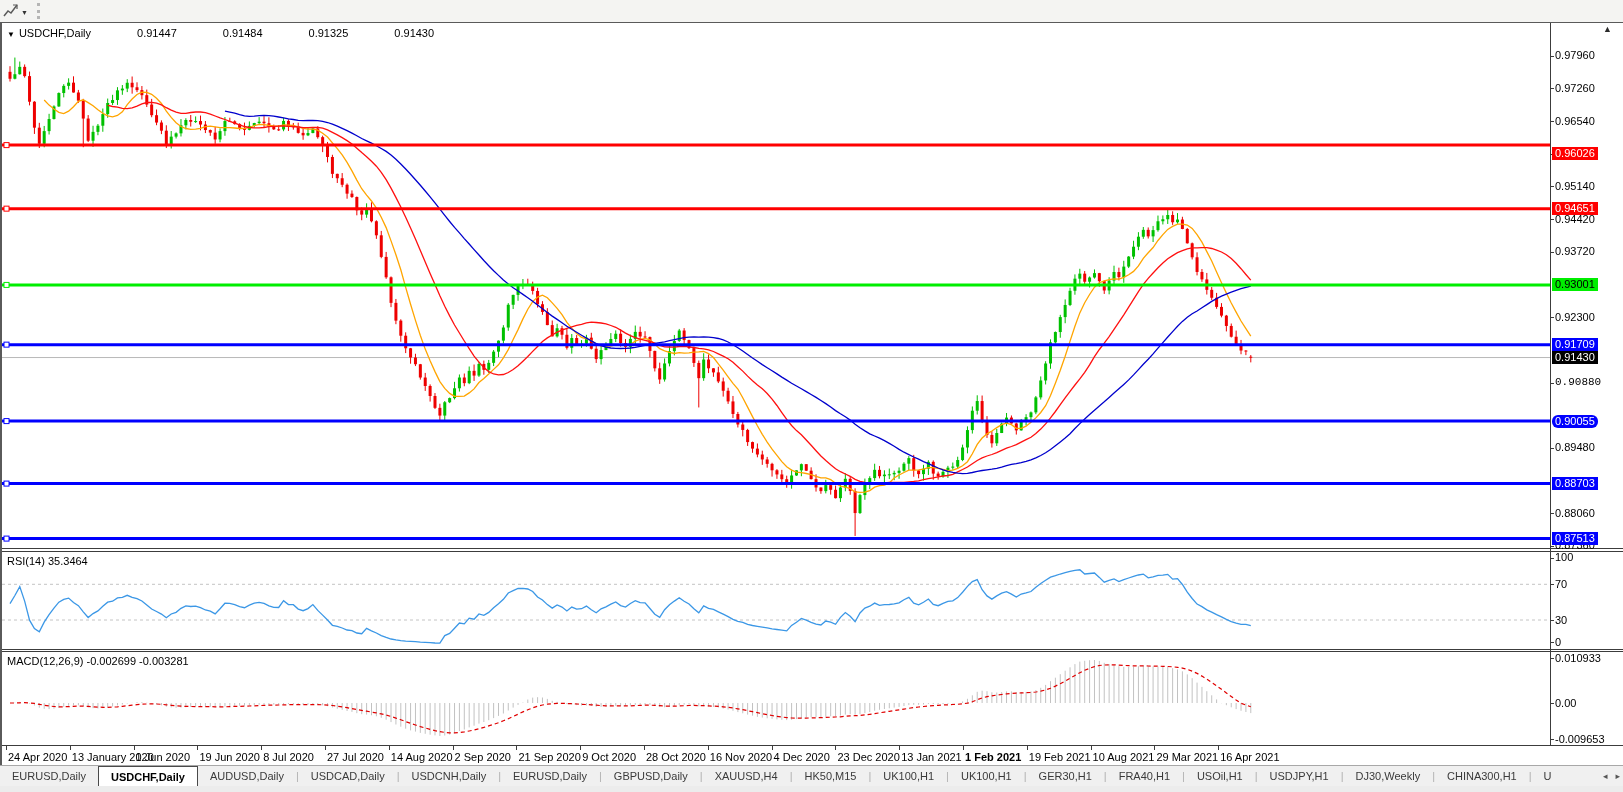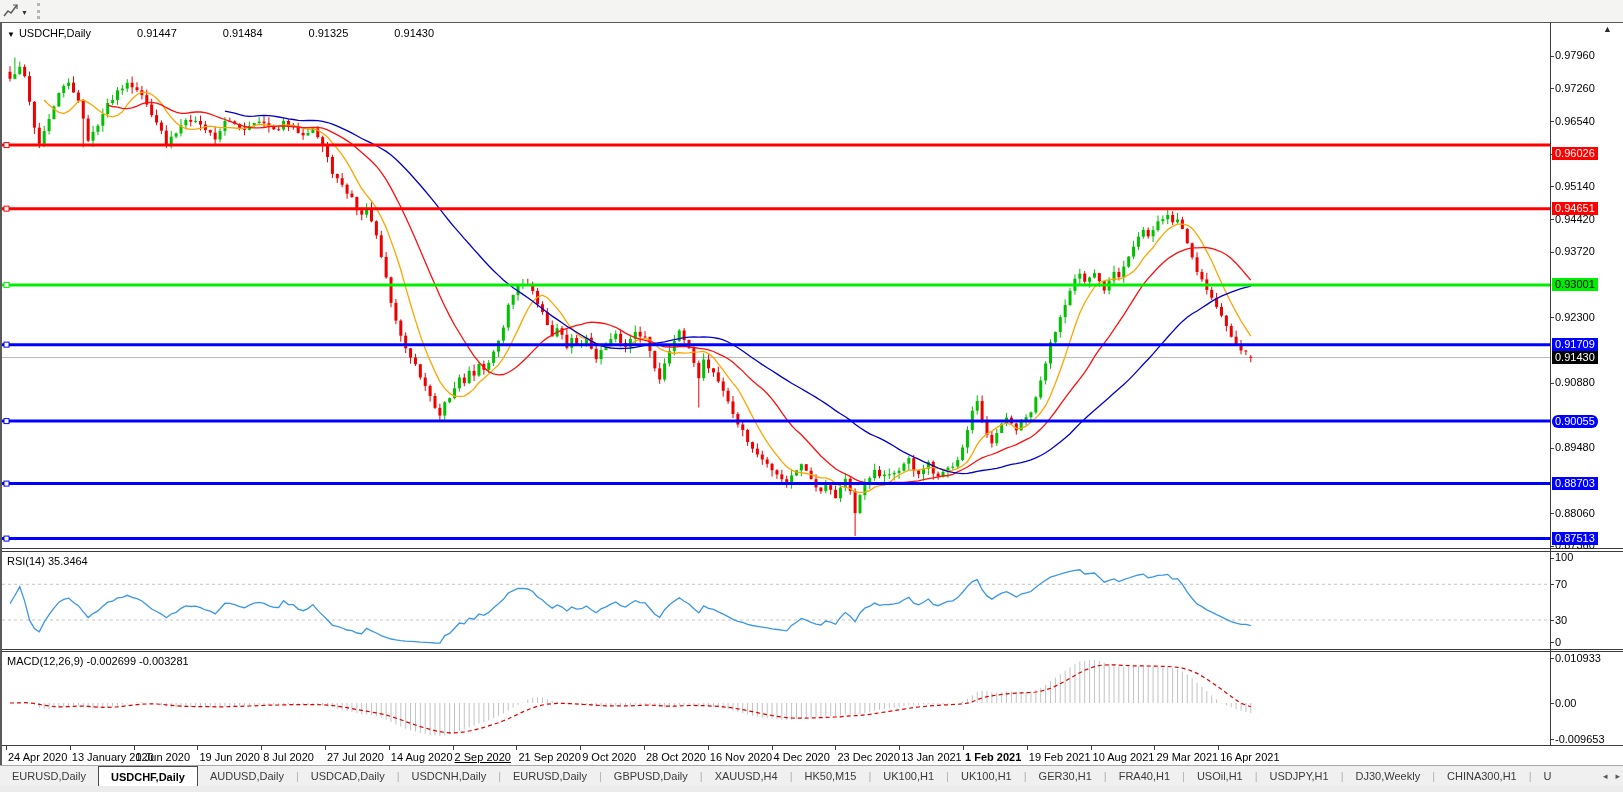--- a/index.html
+++ b/index.html
@@ -884,21 +884,21 @@
       <div class="axlabel" style="top: 124.193px;">0.95840</div>
       <div class="axtick" style="top: 130.693px;"></div>
       <div class="axlabel" style="top: 156.549px;">0.95140</div>
       <div class="axtick" style="top: 163.049px;"></div>
       <div class="axlabel" style="top: 189.829px;">0.94420</div>
       <div class="axtick" style="top: 196.329px;"></div>
       <div class="axlabel" style="top: 222.186px;">0.93720</div>
       <div class="axtick" style="top: 228.686px;"></div>
       <div class="axlabel" style="top: 287.822px;">0.92300</div>
       <div class="axtick" style="top: 294.322px;"></div>
-      <div class="axlabel" style="top: 353.459px;">0.90880</div>
+      <div class="axlabel" style="top: 353.459px; font-family: Liberation Mono, monospace;">0.90880</div>
       <div class="axtick" style="top: 359.959px;"></div>
       <div class="axlabel" style="top: 418.171px;">0.89480</div>
       <div class="axtick" style="top: 424.671px;"></div>
       <div class="axlabel" style="top: 483.808px;">0.88060</div>
       <div class="axtick" style="top: 490.308px;"></div>
       <div class="axlabel" style="top: 516.164px;">0.87360</div>
       <div class="axtick" style="top: 522.664px;"></div>
       <div class="lvlabel" style="top: 115.595px; background: rgb(255, 0, 0); color: rgb(255, 255, 255); margin-top: 8px;">0.96026</div>
       <div class="lvlabel" style="top: 179.152px; background: rgb(255, 0, 0); color: rgb(255, 255, 255);">0.94651</div>
       <div class="lvlabel" style="top: 255.42px; background: rgb(0, 238, 0); color: rgb(0, 0, 0);">0.93001</div>
@@ -931,21 +931,21 @@
       <div class="dlabel" style="left: 133.6px;">1 Jun 2020</div>
       <div class="dtick" style="left: 195.4px;"></div>
       <div class="dlabel" style="left: 197.4px;">19 Jun 2020</div>
       <div class="dtick" style="left: 259.2px;"></div>
       <div class="dlabel" style="left: 261.2px;">8 Jul 2020</div>
       <div class="dtick" style="left: 323px;"></div>
       <div class="dlabel" style="left: 325px;">27 Jul 2020</div>
       <div class="dtick" style="left: 386.8px;"></div>
       <div class="dlabel" style="left: 388.8px;">14 Aug 2020</div>
       <div class="dtick" style="left: 450.6px;"></div>
-      <div class="dlabel" style="left: 452.6px; text-decoration: underline;">2 Sep 2020</div>
+      <div class="dlabel" style="left: 452.6px;">2 Sep 2020</div>
       <div class="dtick" style="left: 514.4px;"></div>
       <div class="dlabel" style="left: 516.4px;">21 Sep 2020</div>
       <div class="dtick" style="left: 578.2px;"></div>
       <div class="dlabel" style="left: 580.2px;">9 Oct 2020</div>
       <div class="dtick" style="left: 642px;"></div>
       <div class="dlabel" style="left: 644px;">28 Oct 2020</div>
       <div class="dtick" style="left: 705.8px;"></div>
       <div class="dlabel" style="left: 707.8px;">16 Nov 2020</div>
       <div class="dtick" style="left: 769.6px;"></div>
       <div class="dlabel" style="left: 771.6px;">4 Dec 2020</div>

